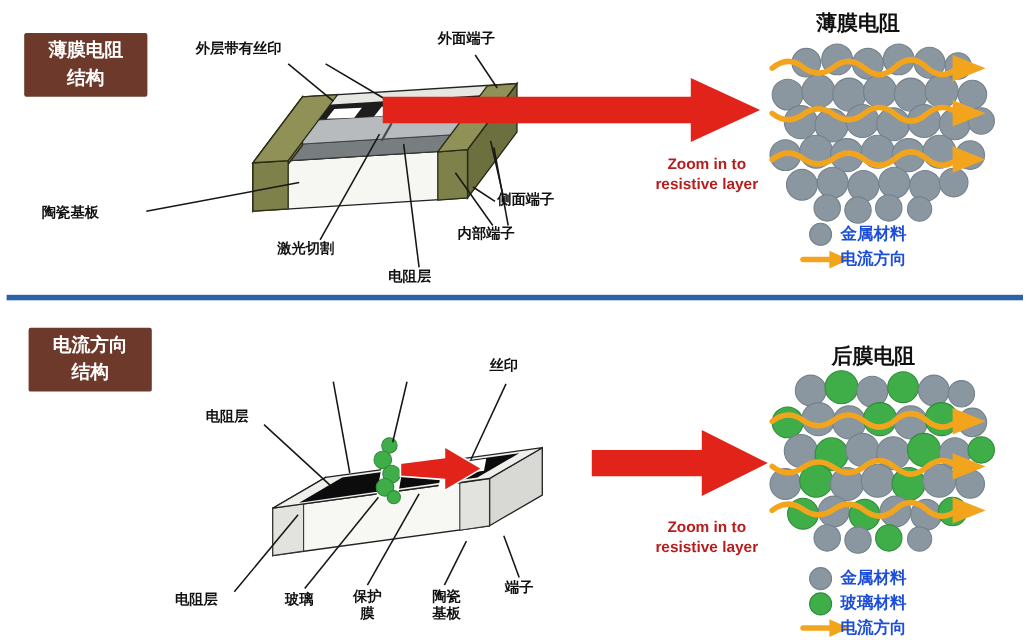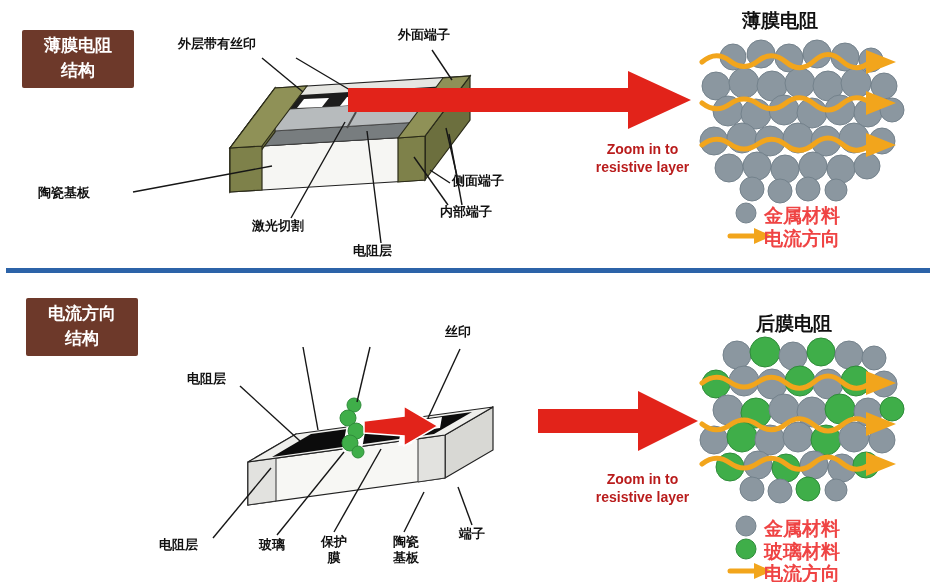--- a/index.html
+++ b/index.html
@@ -8,21 +8,21 @@
   .layer-svg { position:absolute; left:0; top:0; z-index:1; }
   .lbl { position:absolute; z-index:2; font-weight:bold; color:#111; font-size:13px;
          white-space:pre-line; line-height:1.25; }
   .lbl.center { text-align:center; }
   .header-box { position:absolute; z-index:2; background:var(--header-brown,#6d392a); color:#fff;
                 font-weight:bold; font-size:17px; display:flex; align-items:center; justify-content:center;
                 text-align:center; white-space:pre-line; line-height:1.45; border-radius:2px; }
   .zoom-note { position:absolute; z-index:2; font-weight:bold; font-size:14px; color:#b91c1c;
                text-align:center; white-space:pre-line; line-height:1.3; }
   .micro-title { position:absolute; z-index:2; font-weight:bold; font-size:19px; color:#111; }
-  .legend-label { position:absolute; z-index:2; font-weight:bold; font-size:19px; color:#ef4444; }
+  .legend-label { position:absolute; z-index:2; font-weight:bold; font-size:15px; color:#1d4ed8; }
   .divider { position:absolute; z-index:2; left:6px; width:924px; height:5px; top:268px;
              background:var(--divider-blue,#2c63a8); }
   .kline { stroke:#161616; stroke-width:1.4; }
   .c-gray  { fill:var(--particle-gray,#8b97a0); stroke:#74828c; stroke-width:1; }
   .c-green { fill:var(--glass-green,#3fae49); stroke:#2f8c3a; stroke-width:1; }
   .wave  { stroke:var(--current-orange,#f2a51c); stroke-width:5; fill:none; stroke-linecap:round; }
   .whead { fill:var(--current-orange,#f2a51c); }
   .red-arrow { fill:var(--arrow-red,#e2231a); }
 </style>
 </head>
@@ -211,21 +211,21 @@
   </svg>
 
   <div class="header-box" style="left:22px;top:30px;width:112px;height:58px">薄膜电阻
 结构</div>
 
   <div class="lbl" style="left:178px;top:36px">外层带有丝印</div>
   <div class="lbl" style="left:398px;top:27px">外面端子</div>
   <div class="lbl" style="left:452px;top:173px">侧面端子</div>
   <div class="lbl" style="left:38px;top:185px">陶瓷基板</div>
   <div class="lbl" style="left:252px;top:218px">激光切割</div>
-  <div class="lbl" style="left:440px;top:204px">内部端子</div>
+  <div class="lbl" style="left:416px;top:204px">内部端子</div>
   <div class="lbl" style="left:353px;top:243px">电阻层</div>
 
   <div class="zoom-note" style="left:575px;top:140px;width:135px">Zoom in to
 resistive layer</div>
   <div class="micro-title" style="left:742px;top:8px">薄膜电阻</div>
   <div class="legend-label" style="left:764px;top:203px">金属材料</div>
   <div class="legend-label" style="left:764px;top:226px">电流方向</div>
 
   <div class="divider"></div>
 

